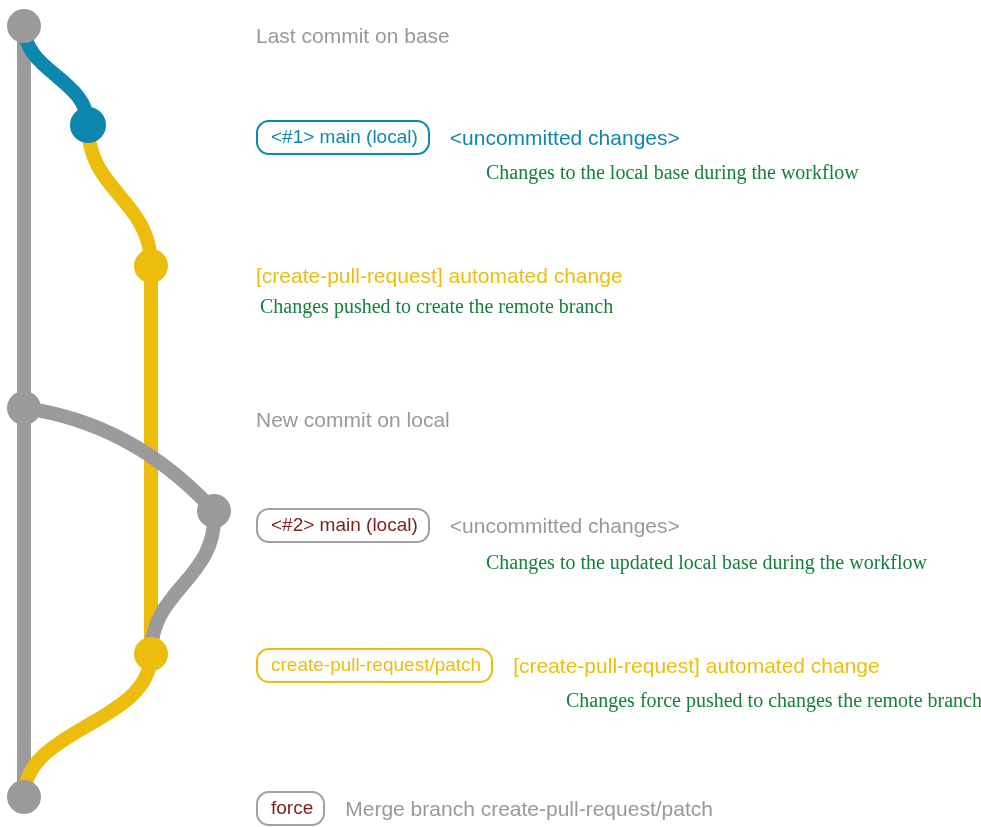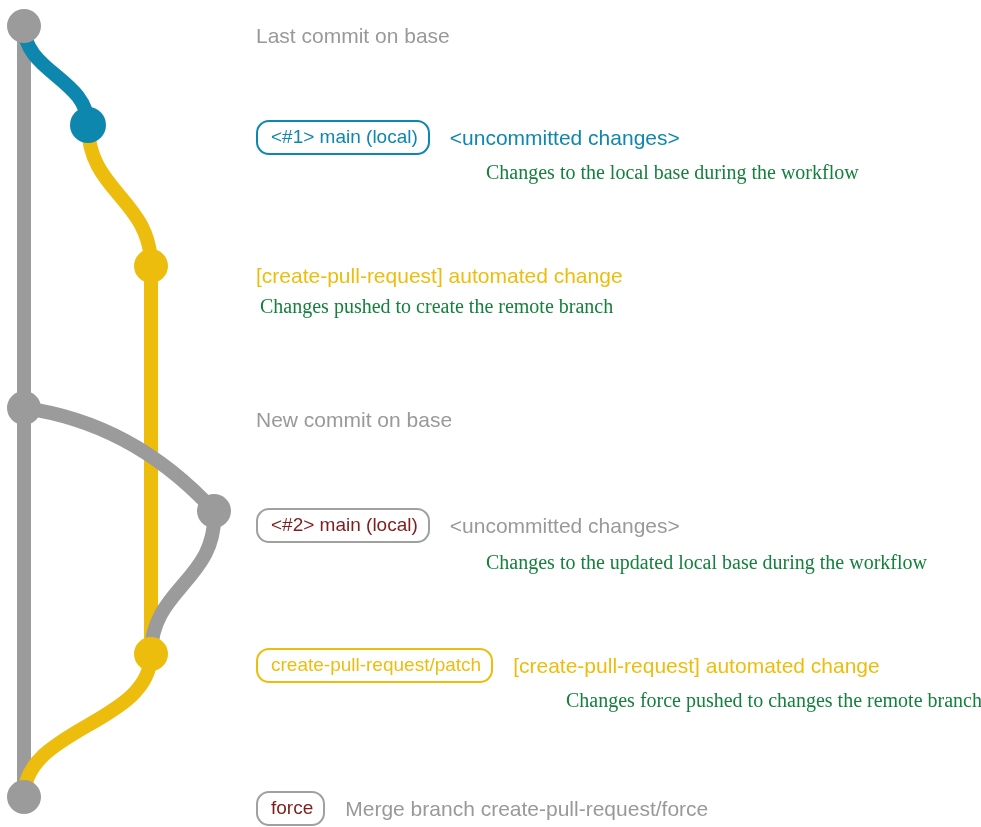--- a/index.html
+++ b/index.html
@@ -156,21 +156,21 @@
       <div class="row-head">
         <span class="subject amber">[create-pull-request] automated change</span>
       </div>
       <div class="desc" style="margin-left:4px; margin-top:7px;">Changes pushed to create the remote branch</div>
     </div>
   </div>
 
   <div class="row" style="left:256px; top:396px;">
     <div class="stack">
       <div class="row-head">
-        <span class="subject gray">New commit on base</span>
+        <span class="subject gray">New commit on local</span>
       </div>
     </div>
   </div>
 
   <div class="row" style="left:256px; top:496px;">
     <div class="stack">
       <div class="row-head">
         <span class="pill gray">&lt;#2&gt; main (local)</span>
         <span class="subject gray subject-spaced">&lt;uncommitted changes&gt;</span>
       </div>
@@ -185,18 +185,18 @@
         <span class="subject amber subject-spaced">[create-pull-request] automated change</span>
       </div>
       <div class="desc" style="margin-left:310px; margin-top:6px;">Changes force pushed to changes the remote branch</div>
     </div>
   </div>
 
   <div class="row" style="left:256px; top:779px;">
     <div class="stack">
       <div class="row-head">
         <span class="pill gray">force</span>
-        <span class="subject gray subject-spaced">Merge branch create-pull-request/force</span>
+        <span class="subject gray subject-spaced">Merge branch create-pull-request/patch</span>
       </div>
     </div>
   </div>
 
 </div>
 
 </body></html>

